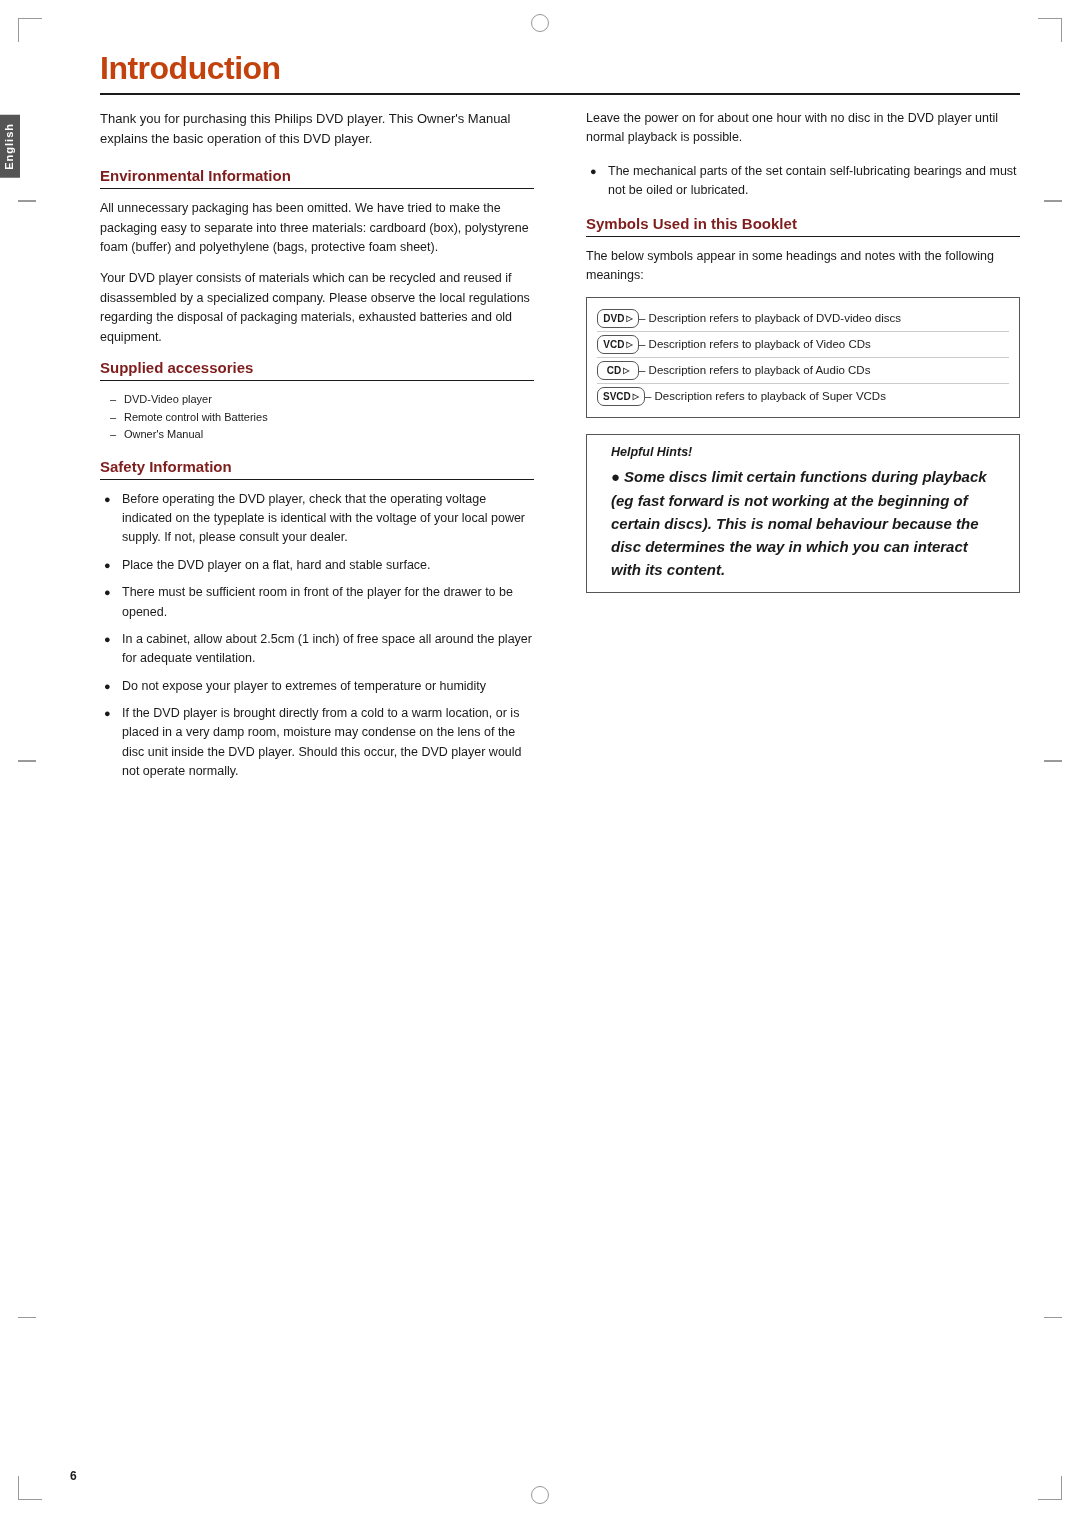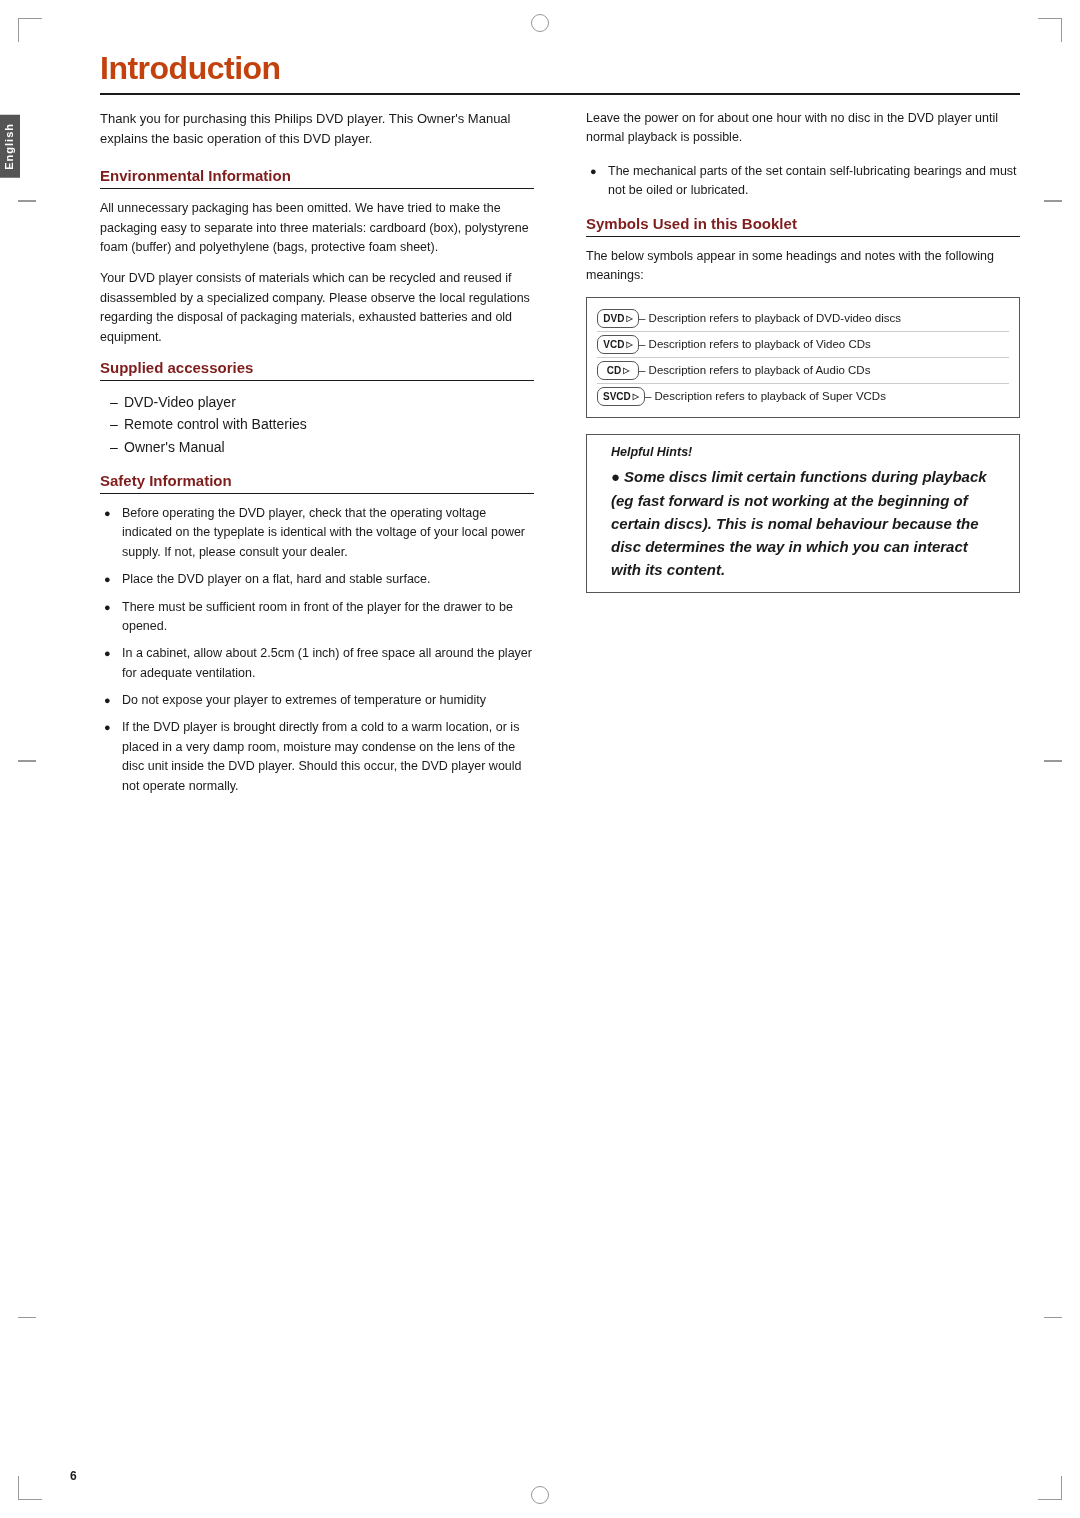--- a/index.html
+++ b/index.html
@@ -145,21 +145,21 @@
     }
 
     
     .dash-list {
       list-style: none;
       padding-left: 10px;
       margin-bottom: 14px;
     }
 
     .dash-list li {
-      font-size: 14px;
+      font-size: 11px;
       line-height: 1.6;
       padding-left: 14px;
       position: relative;
     }
 
     .dash-list li::before {
       content: '–';
       position: absolute;
       left: 0;
     }

